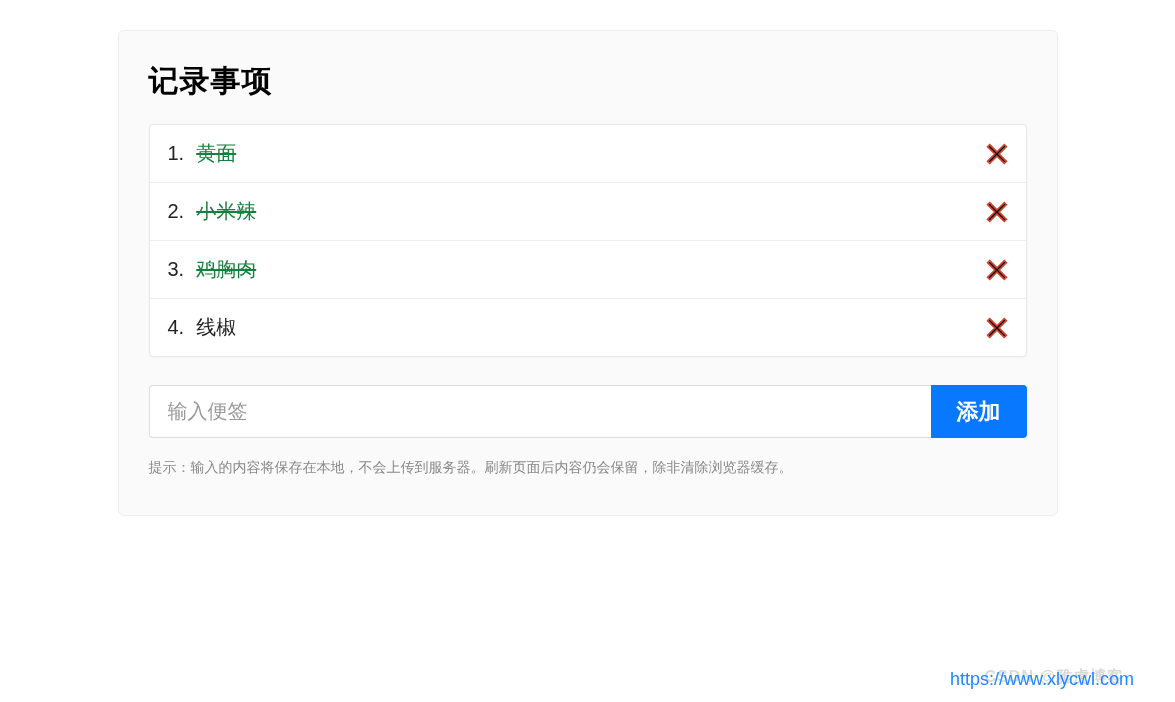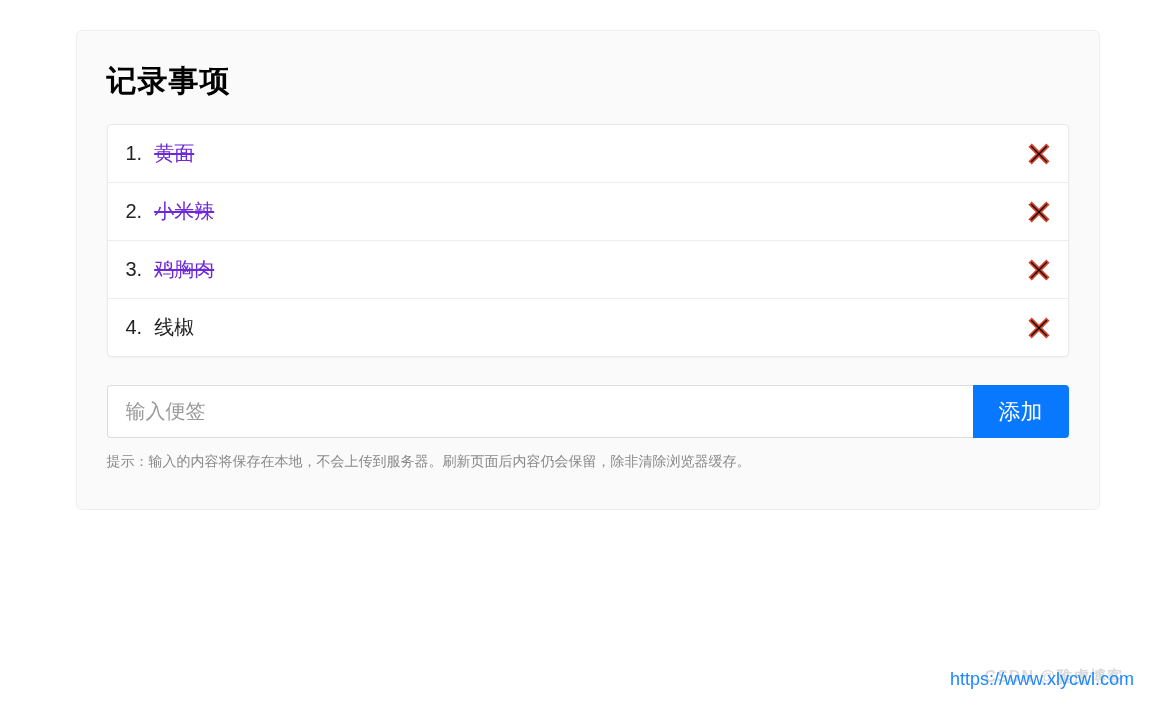--- a/index.html
+++ b/index.html
@@ -9,21 +9,21 @@
     }
     body {
       font-family: -apple-system, BlinkMacSystemFont, "Segoe UI", "PingFang SC", "Microsoft YaHei", sans-serif;
       background: #fff;
       padding: 20px;
       width: 1175px;
       height: 702px;
       position: relative;
     }
     .card {
-      width: 1024px;
+      width: 940px;
       margin: 10px auto 0;
       background: #fafafa;
       border: 1px solid #eee;
       border-radius: 6px;
       padding: 30px 30px 35px 30px;
     }
     .title {
       font-size: 30px;
       font-weight: 900;
       color: #000;
@@ -49,40 +49,40 @@
       border-bottom: none;
     }
     .item-num {
       margin-right: 12px;
       color: #222;
     }
     .item-text {
       flex: 0 0 auto;
     }
     .item-text.done {
-      color: #6d28d9;
+      color: #15803d;
       text-decoration: line-through;
     }
     .spacer {
       flex: 1;
     }
     .delete-icon {
       width: 22px;
       height: 22px;
       cursor: pointer;
       flex-shrink: 0;
     }
     .delete-icon svg {
       width: 100%;
       height: 100%;
       display: block;
     }
     .input-row {
       display: flex;
-      margin-bottom: 12px;
+      margin-bottom: 18px;
       justify-content: space-between;
     }
     .text-input {
       flex: 1;
       padding: 14px 18px;
       font-size: 20px;
       border: 1px solid #ddd;
       border-right: none;
       border-radius: 4px 0 0 4px;
       background: #fff;
@@ -93,20 +93,21 @@
       color: #999;
     }
     .add-btn {
       background: #0878ff;
       color: #fff;
       border: none;
       padding: 0 26px;
       font-size: 22px;
       border-radius: 0 4px 4px 0;
       cursor: pointer;
+      font-weight: bold;
     }
     .hint {
       font-size: 14px;
       color: #888;
       line-height: 1.7;
     }
     .watermark {
       position: absolute;
       right: 41px;
       bottom: 12px;

